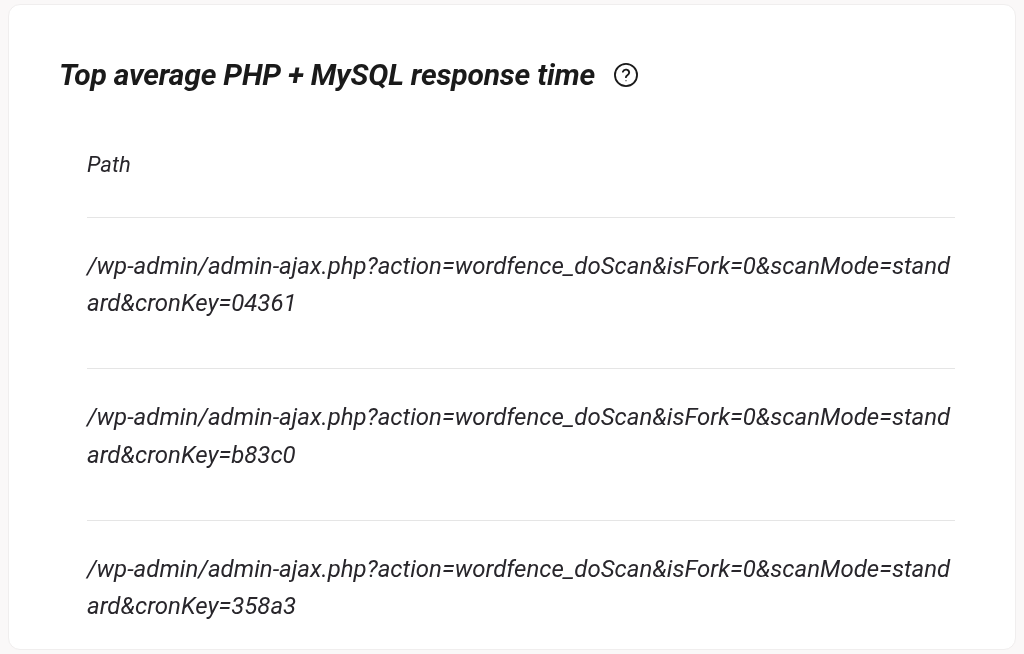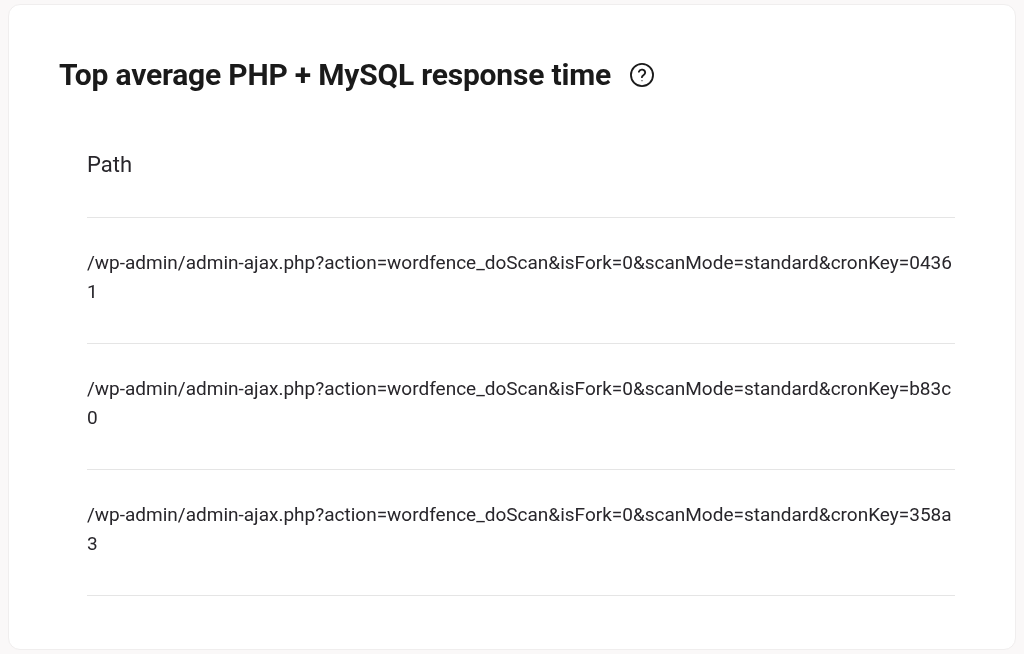--- a/index.html
+++ b/index.html
@@ -14,20 +14,21 @@
       height: 654px;
       overflow: hidden;
     }
     .card {
       background: #ffffff;
       border-radius: 12px;
       margin: 4px 8px;
       padding: 52px 50px 0 50px;
       height: 646px;
       border: 1px solid #f0eeee;
+      font-style: italic;
     }
     .card-header {
       display: flex;
       align-items: center;
       gap: 18px;
       margin-bottom: 60px;
     }
     .card-title {
       font-size: 30px;
       font-weight: 700;
@@ -53,24 +54,24 @@
       margin-top: 20px;
     }
     .table-header {
       font-size: 22px;
       font-weight: 400;
       color: #28262b;
       padding-bottom: 40px;
       border-bottom: 1px solid #e5e5e5;
     }
     .table-row {
-      font-size: 19px;
+      font-size: 24px;
       font-weight: 400;
       color: #28262b;
-      padding: 30px 0 36px 0;
+      padding: 30px 0 46px 0;
       border-bottom: 1px solid #e5e5e5;
       line-height: 1.55;
       word-break: break-all;
       cursor: pointer;
     }
   </style>
 </head>
 <body>
 
 <div class="card">

